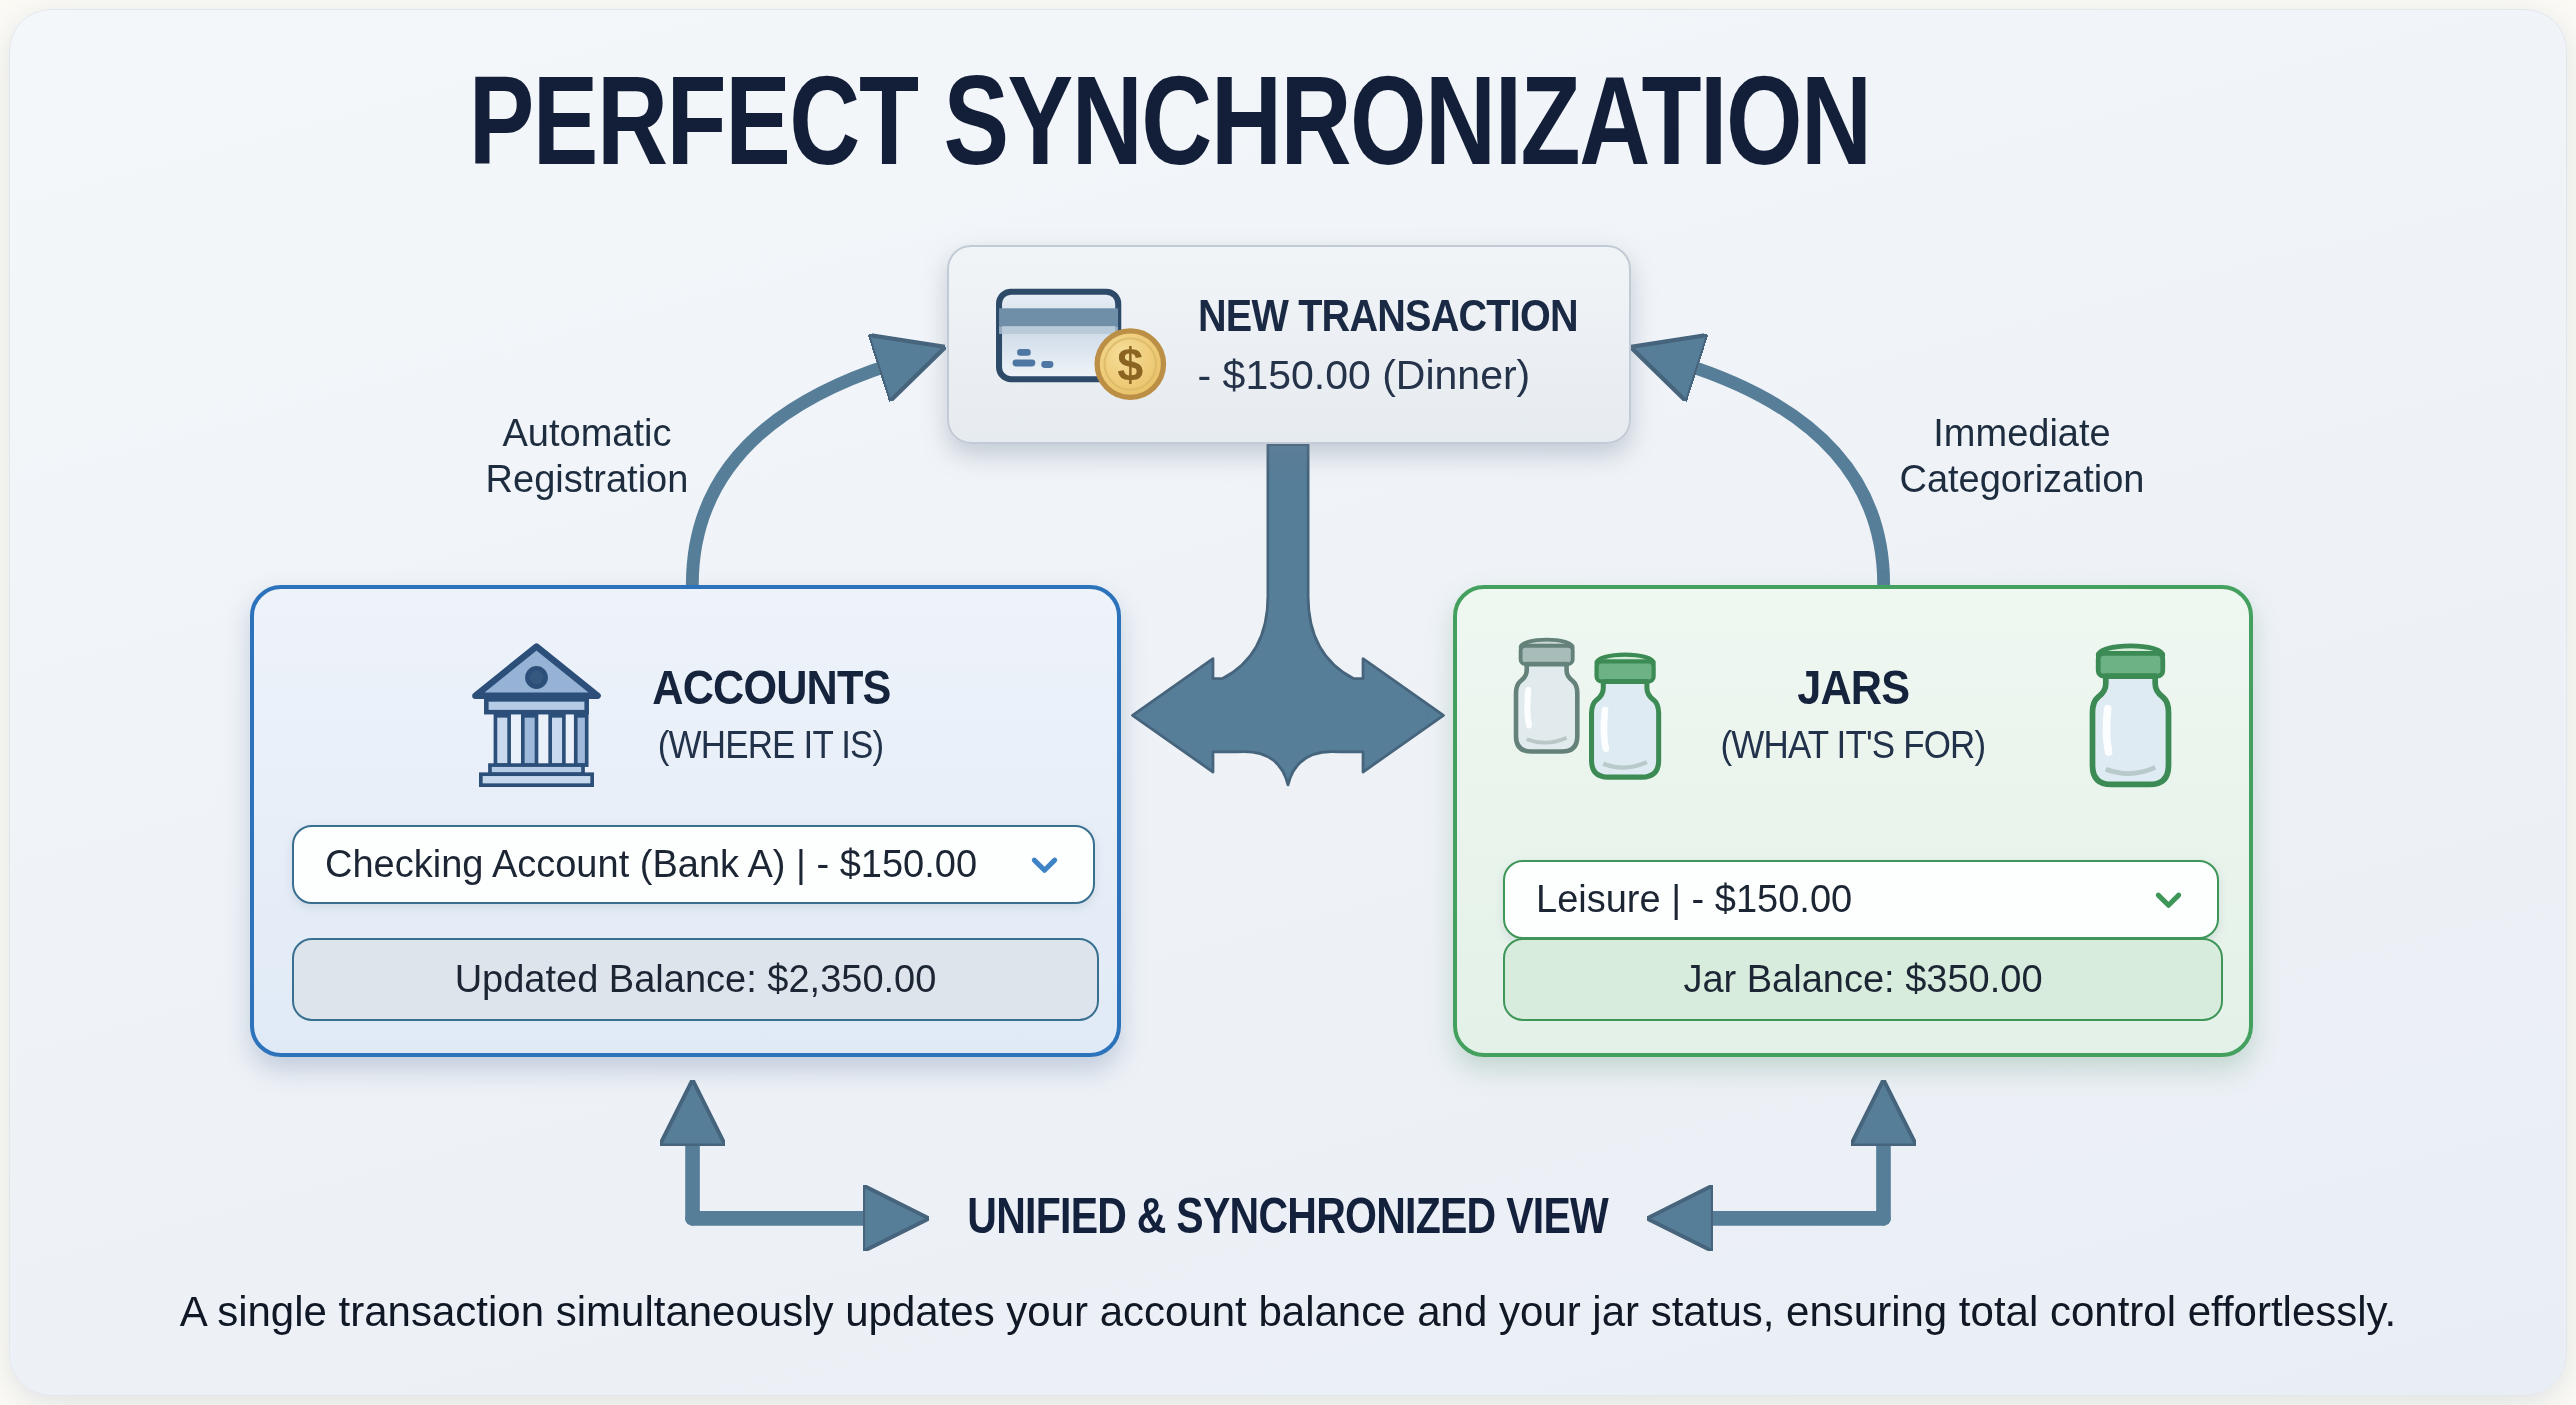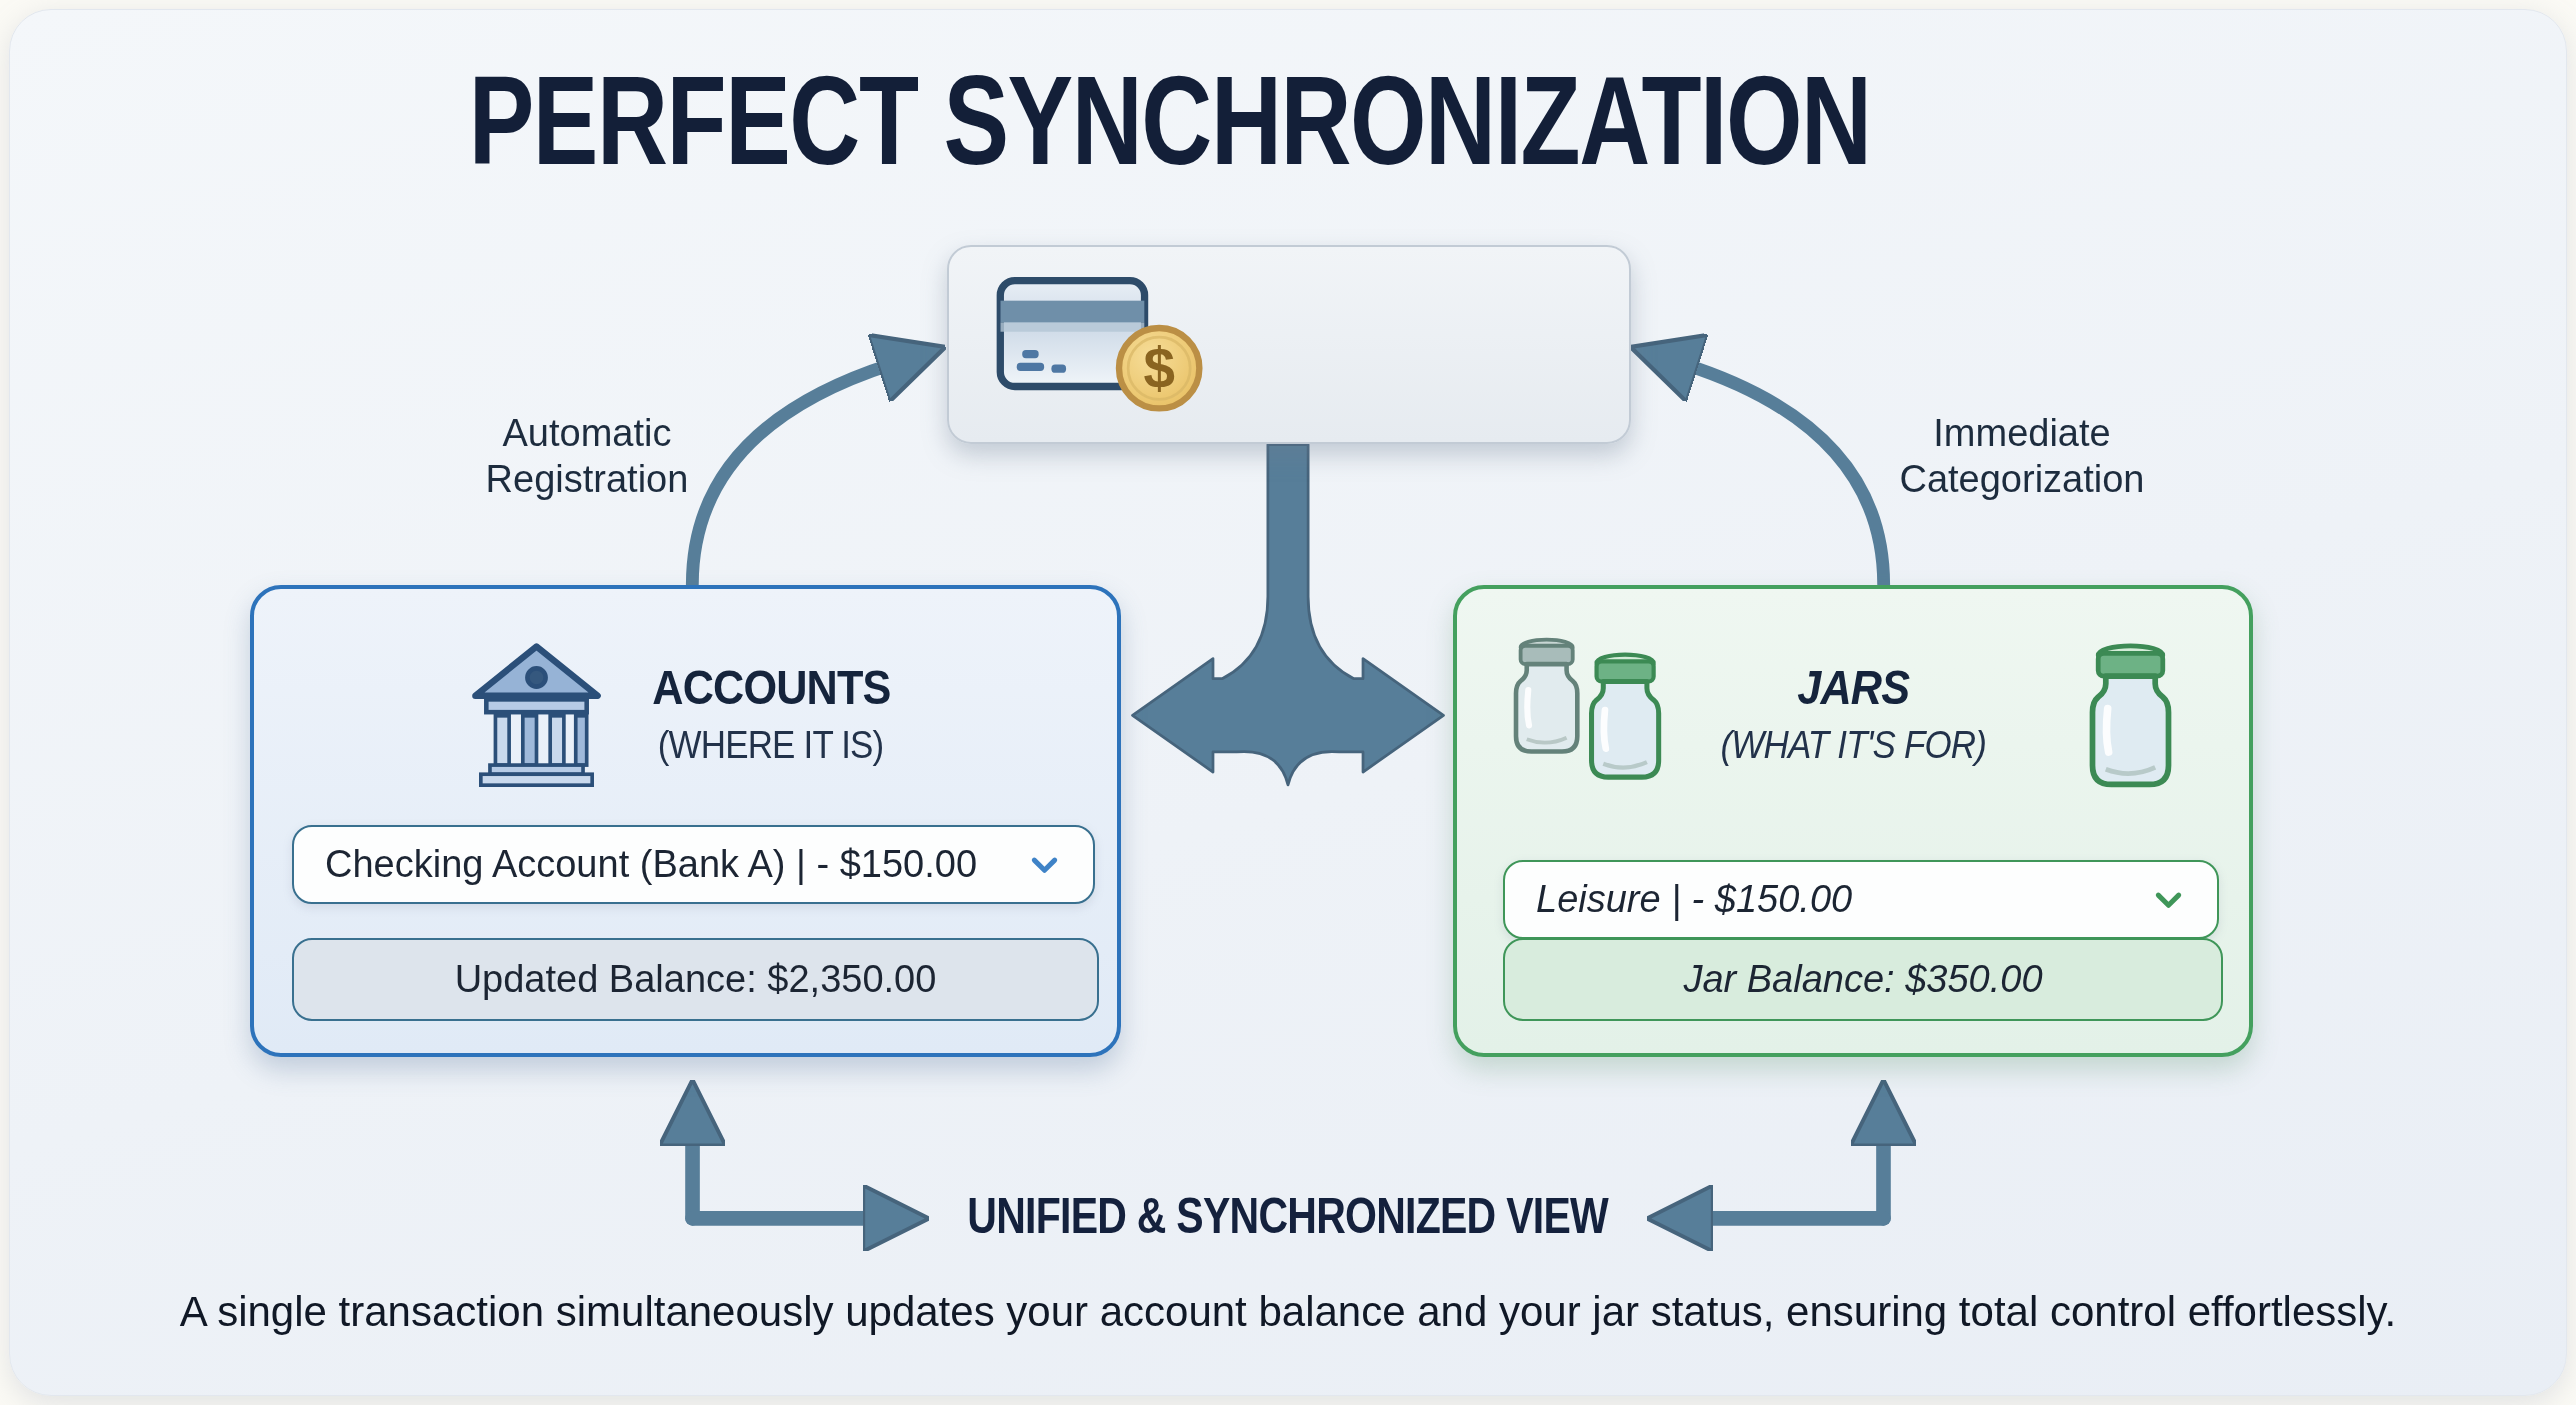--- a/index.html
+++ b/index.html
@@ -54,21 +54,20 @@
   }
   .panel.accounts{
     left:250px;border:4.6px solid #2d73bb;
     background:linear-gradient(180deg,#eef3fa 0%,#e0eaf6 100%);
     box-shadow:0 12.8px 25.6px rgba(80,110,150,.28);
   }
   .panel.jars{
     left:1453px;width:800px;border:4.6px solid #44a05e;
     background:linear-gradient(180deg,#eff7f1 0%,#e3f1e8 100%);
     box-shadow:0 12.8px 25.6px rgba(80,140,100,.25);
-    font-style:italic;
   }
   .panel-header{
     position:absolute;top:46px;left:0;right:0;height:157px;
     display:flex;align-items:center;justify-content:center;gap:34px;
   }
   .panel-header .head-text{text-align:center;}
   .panel-title{font-size:48px;font-weight:700;color:#15243c;white-space:nowrap;}
   .panel-title .cond{transform:scaleX(.9);}
   .panel-subtitle{font-size:38px;font-weight:400;color:#22324a;margin-top:9.1px;white-space:nowrap;}
   .panel-subtitle .cond{transform:scaleX(.92);}
@@ -165,20 +164,26 @@
     </g>
     <rect x="32" y="82" width="18" height="9" rx="4" fill="#4e77a3"></rect>
     <rect x="26" y="96" width="30" height="9" rx="4" fill="#4e77a3"></rect>
     <rect x="64" y="98" width="16" height="9" rx="4" fill="#4e77a3"></rect>
     <g>
       <circle cx="182" cy="102" r="44" fill="url(#coinGrad)" stroke="#bb8f45" stroke-width="7"></circle>
       <circle cx="182" cy="102" r="34" fill="none" stroke="#d9b665" stroke-width="3" opacity="0.7"></circle>
       <text x="182" y="124" text-anchor="middle" font-size="62" font-weight="700" fill="#8a6420" font-family="Liberation Sans, DejaVu Sans, sans-serif">$</text>
     </g>
   </svg>
+  <div class="tx-text">
+    <div class="tx-title">
+      <span class="cond cond-left">NEW TRANSACTION</span>
+    </div>
+    <div class="tx-detail">- $150.00 (Dinner)</div>
+  </div>
 </div>
 
 <div class="arrow-label left">Automatic
 Registration</div>
 <div class="arrow-label right">Immediate
 Categorization</div>
 
 <div class="panel accounts">
   <div class="panel-header">
     <svg width="137" height="146" viewBox="0 0 150 160">

